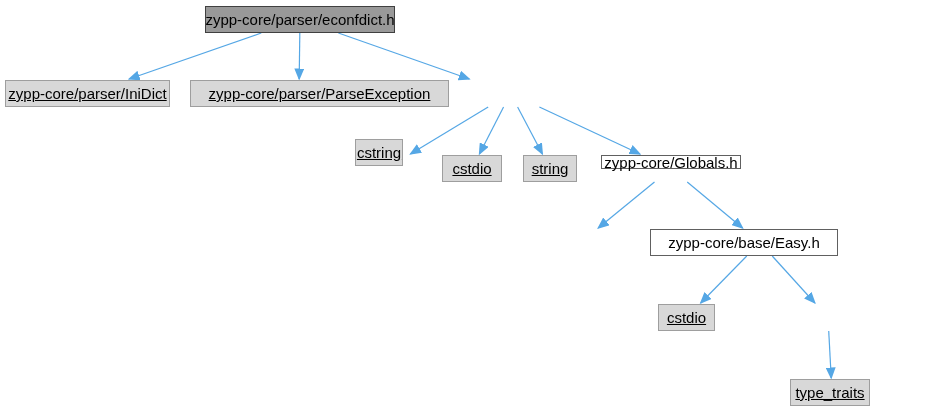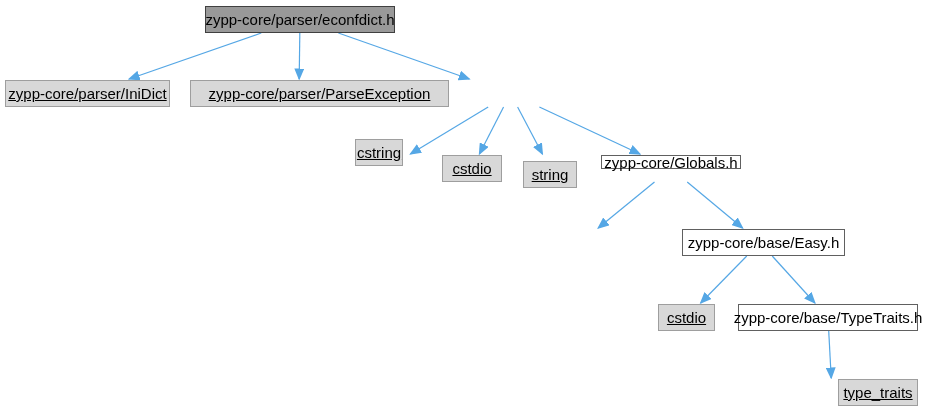--- a/index.html
+++ b/index.html
@@ -78,26 +78,25 @@
 
   <div class="node plain" style="left:5px;   top:80px; width:165px; height:27px">zypp-core/parser/IniDict</div>
 
   <div class="node plain" style="left:190px; top:80px; width:259px; height:27px">zypp-core/parser/ParseException</div>
 
 
   <div class="node plain" style="left:355px; top:139px; width:48px; height:27px">cstring</div>
 
   <div class="node plain" style="left:442px; top:155px; width:60px; height:27px">cstdio</div>
 
-  <div class="node plain" style="left:523px; top:161px; width:54px; height:27px">string</div>
+  <div class="node plain" style="left:523px; top:155px; width:54px; height:27px">string</div>
 
   <div class="node linked" style="left:601px; top:155px; width:140px; height:14px">zypp-core/Globals.h</div>
 
 
-  <div class="node linked" style="left:682px; top:229px; width:163px; height:27px">zypp-core/base/Easy.h</div>
+  <div class="node linked" style="left:650px; top:229px; width:188px; height:27px">zypp-core/base/Easy.h</div>
 
   <div class="node plain" style="left:658px; top:304px; width:57px; height:27px">cstdio</div>
 
-  <div class="node linked" style="left:738px; top:304px; width:180px; height:27px">zypp-core/base/TypeTraits.h</div>
 
-  <div class="node plain" style="left:838px; top:379px; width:80px; height:27px">type_traits</div>
+  <div class="node plain" style="left:790px; top:379px; width:80px; height:27px">type_traits</div>
 
 </div>
 
 </body></html>

